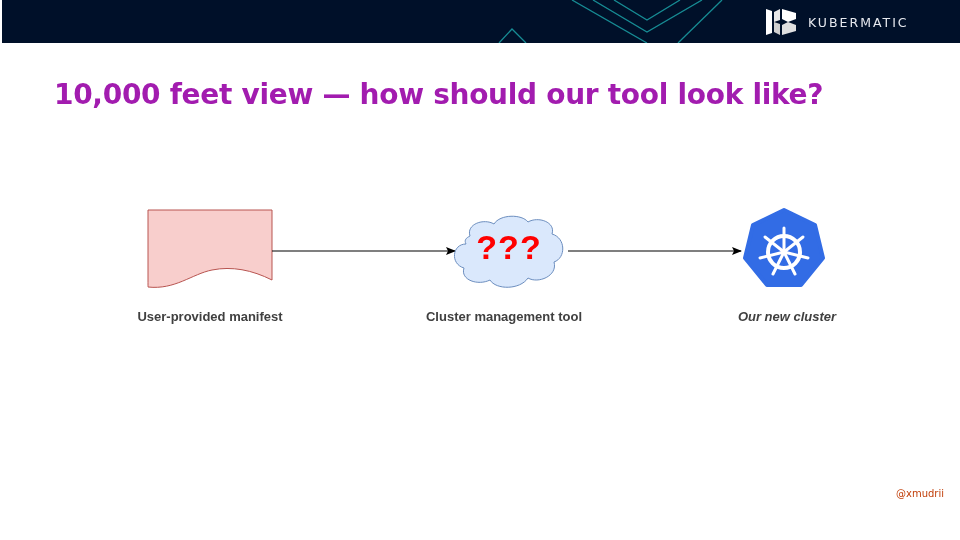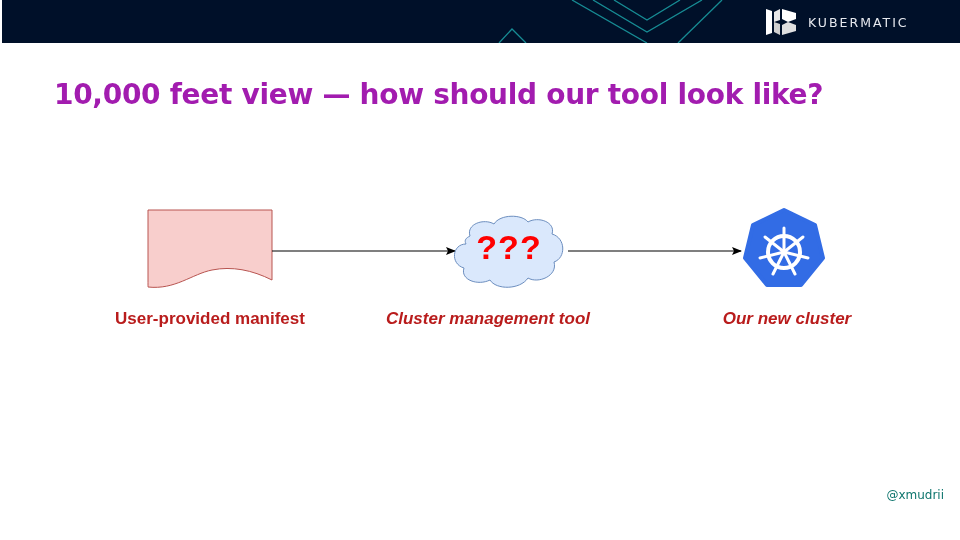--- a/index.html
+++ b/index.html
@@ -29,31 +29,31 @@
 
     .diagram { position: absolute; left: 0; top: 0; width: 960px; height: 540px; }
 
     .qmarks {
       position: absolute; left: 459px; top: 228px; width: 100px; text-align: center;
       color: #ff0000; font-family: "Liberation Sans", sans-serif; font-weight: bold; font-size: 34px;
       letter-spacing: 1px;
     }
 
     .label {
-      position: absolute; top: 309px; color: #b91c1c;
-      font-family: "Liberation Sans", sans-serif; font-weight: bold; font-size: 17px;
+      position: absolute; top: 309px; color: #404040;
+      font-family: "Liberation Sans", sans-serif; font-weight: bold; font-size: 13px;
       white-space: nowrap; text-align: center;
     }
     .label.l1 { left: 100px; width: 220px; }
-    .label.l2 { left: 368px; width: 240px; font-style: italic; }
+    .label.l2 { left: 384px; width: 240px; }
     .label.l3 { left: 697px; width: 180px; font-style: italic; }
 
     .handle {
       position: absolute; right: 16px; top: 488px;
-      color: #0f766e; font-family: "DejaVu Sans", sans-serif; font-size: 12px;
+      color: #c2410c; font-family: "DejaVu Sans", sans-serif; font-size: 10px;
     }
   </style>
 </head>
 <body>
 
 <div class="topbar">
   <svg class="deco" width="960" height="43" viewBox="0 0 960 43">
     <g fill="none" stroke="#1a9aa0" stroke-width="1.3" opacity="0.9">
       <polyline points="497,43 510,29 524,43"></polyline>
       <polyline points="570,0 645,43"></polyline>

